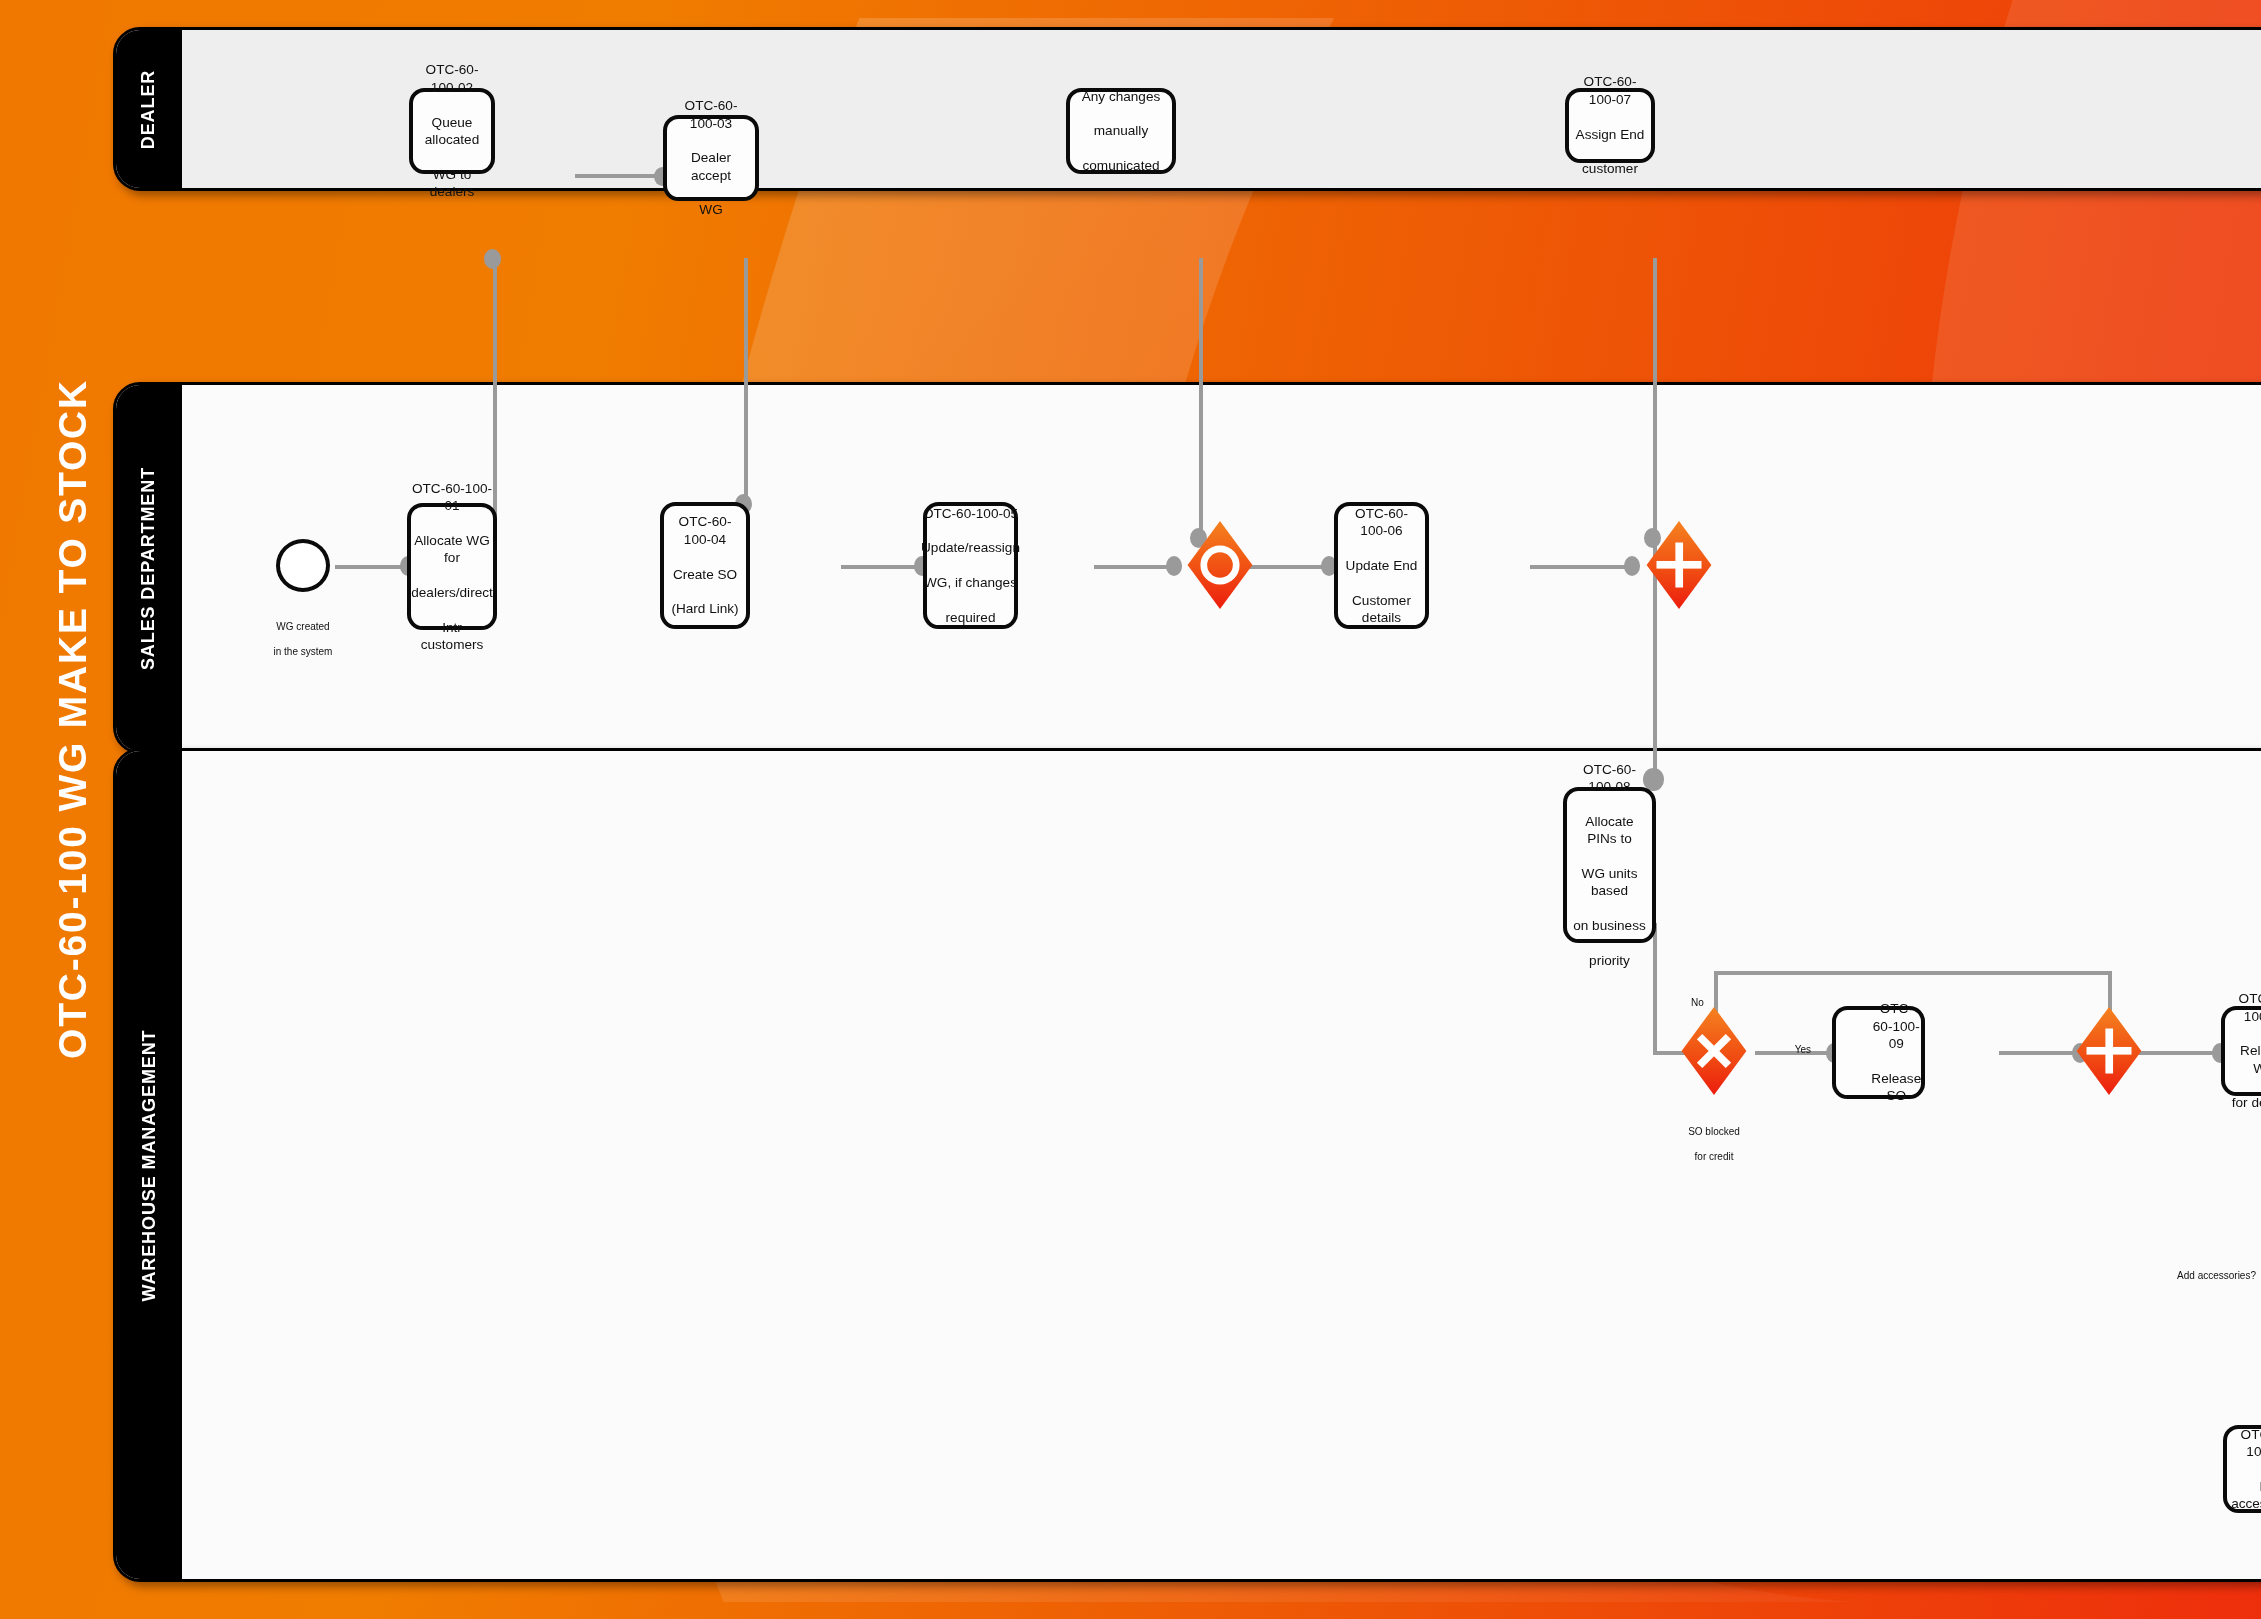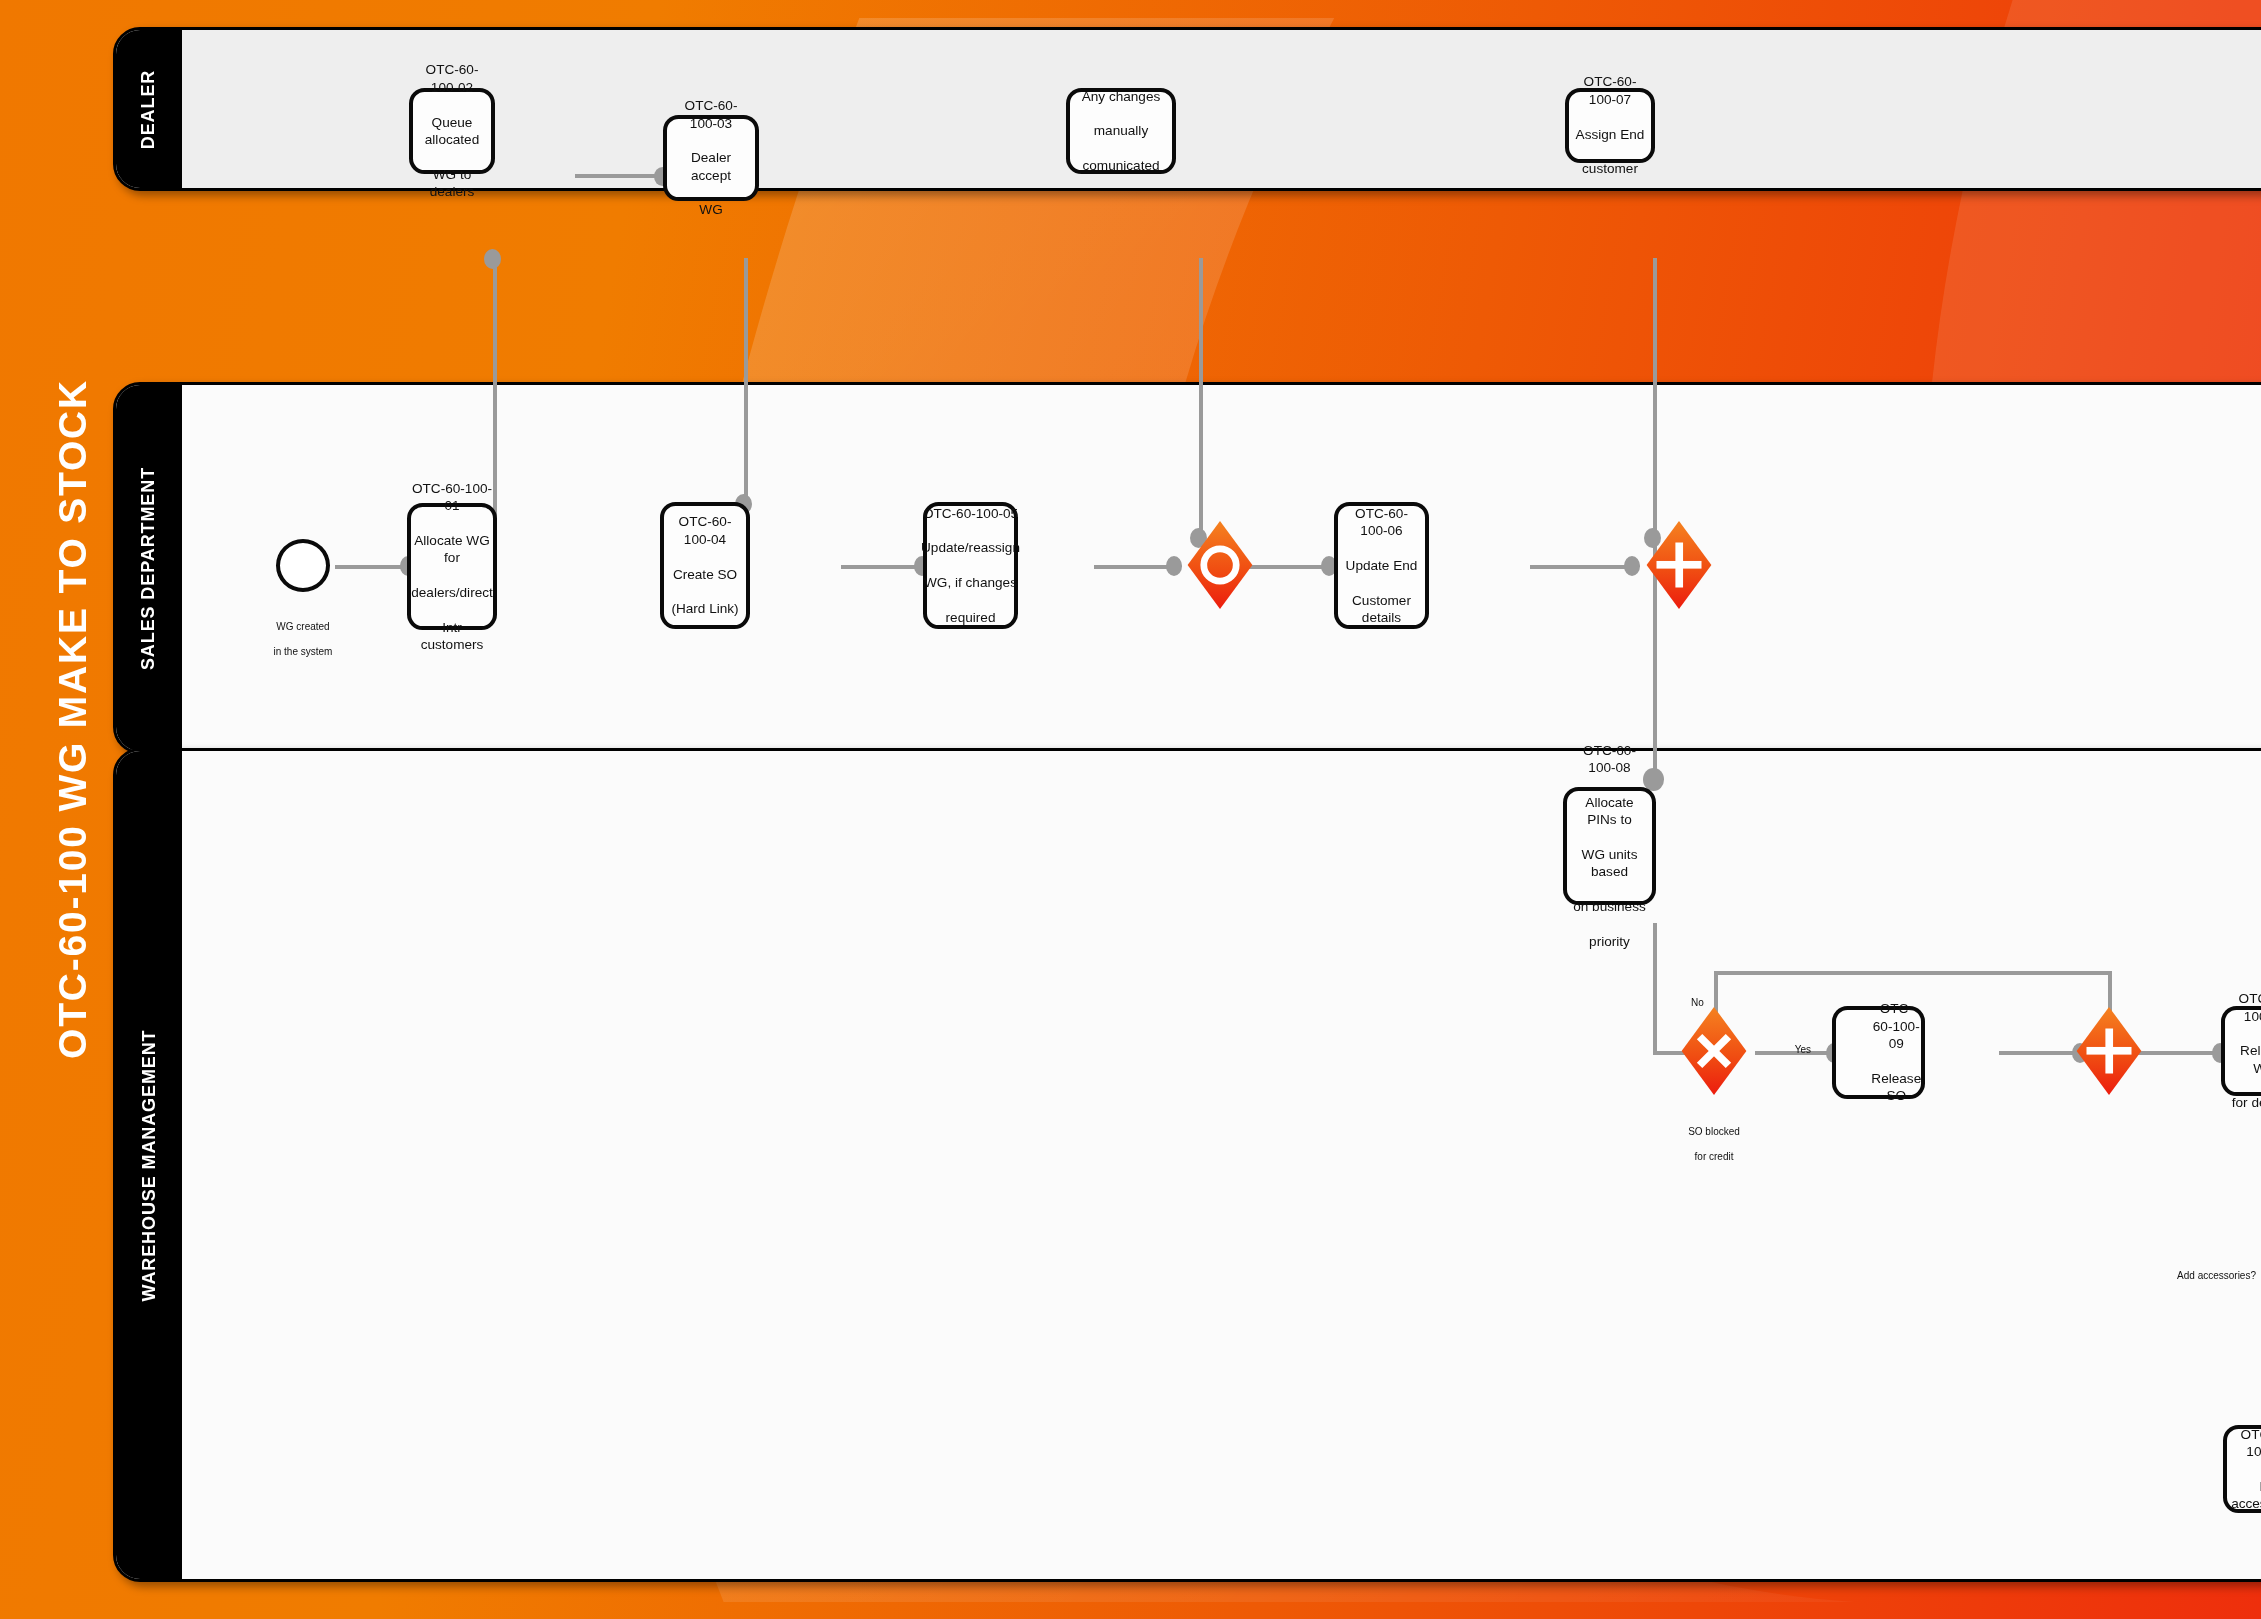--- a/index.html
+++ b/index.html
@@ -275,21 +275,21 @@
           <stop offset="55%" stop-color="#F04E12"></stop>
           <stop offset="100%" stop-color="#EC1C0E"></stop>
         </linearGradient>
       </defs>
       <polygon points="100,2 172,100 100,198 28,100" fill="url(#gwg2)"></polygon>
       <rect x="92" y="50" width="17" height="100" fill="#fff"></rect>
       <rect x="50" y="91" width="100" height="17" fill="#fff"></rect>
     </svg>
   </div>
 
-  <div class="task" style="left:1563px;top:787px;width:93px;height:118px;">
+  <div class="task" style="left:1563px;top:787px;width:93px;height:156px;">
     <span>
       <span>OTC-60-100-08</span><br>
       <span>Allocate PINs to</span><br>
       <span>WG units based</span><br>
       <span>on business</span><br>
       <span>priority</span>
     </span>
   </div>
 
   <div class="gw" style="left:1669px;top:1006px;width:90px;height:90px;">

